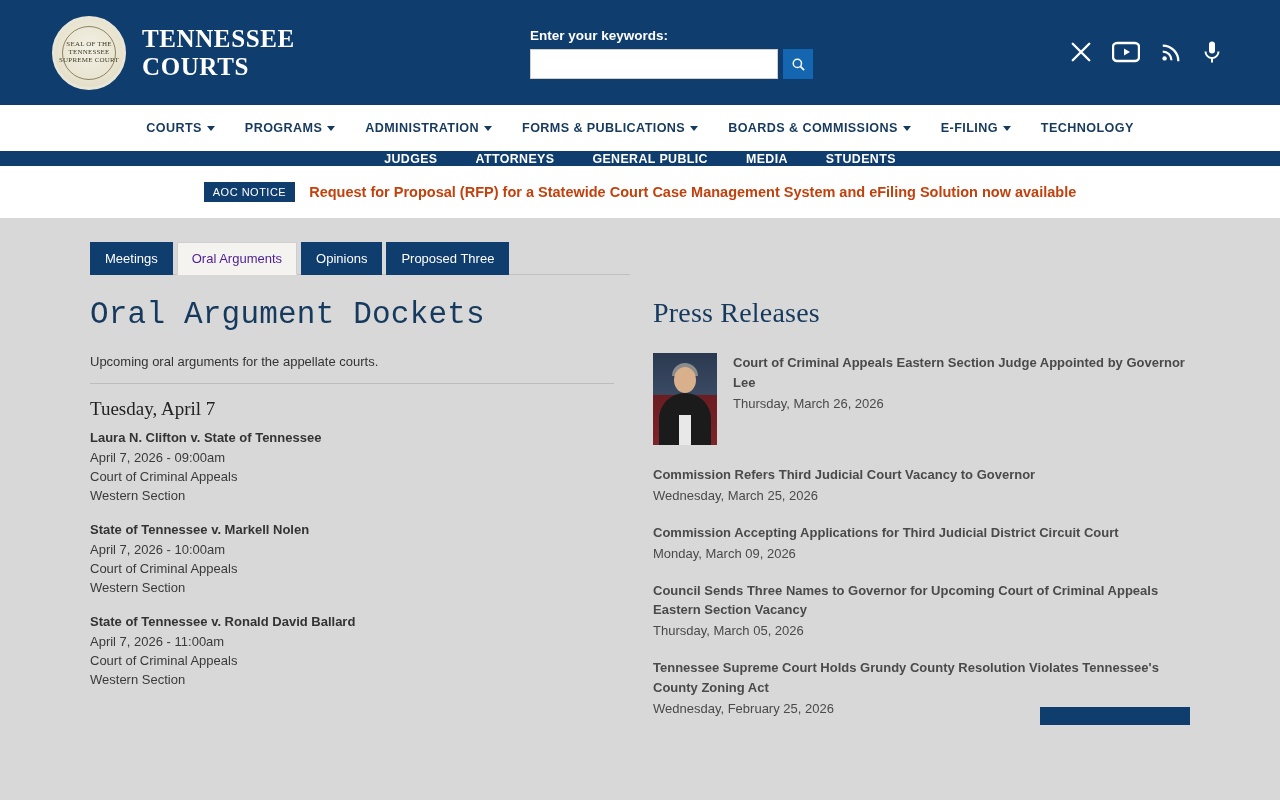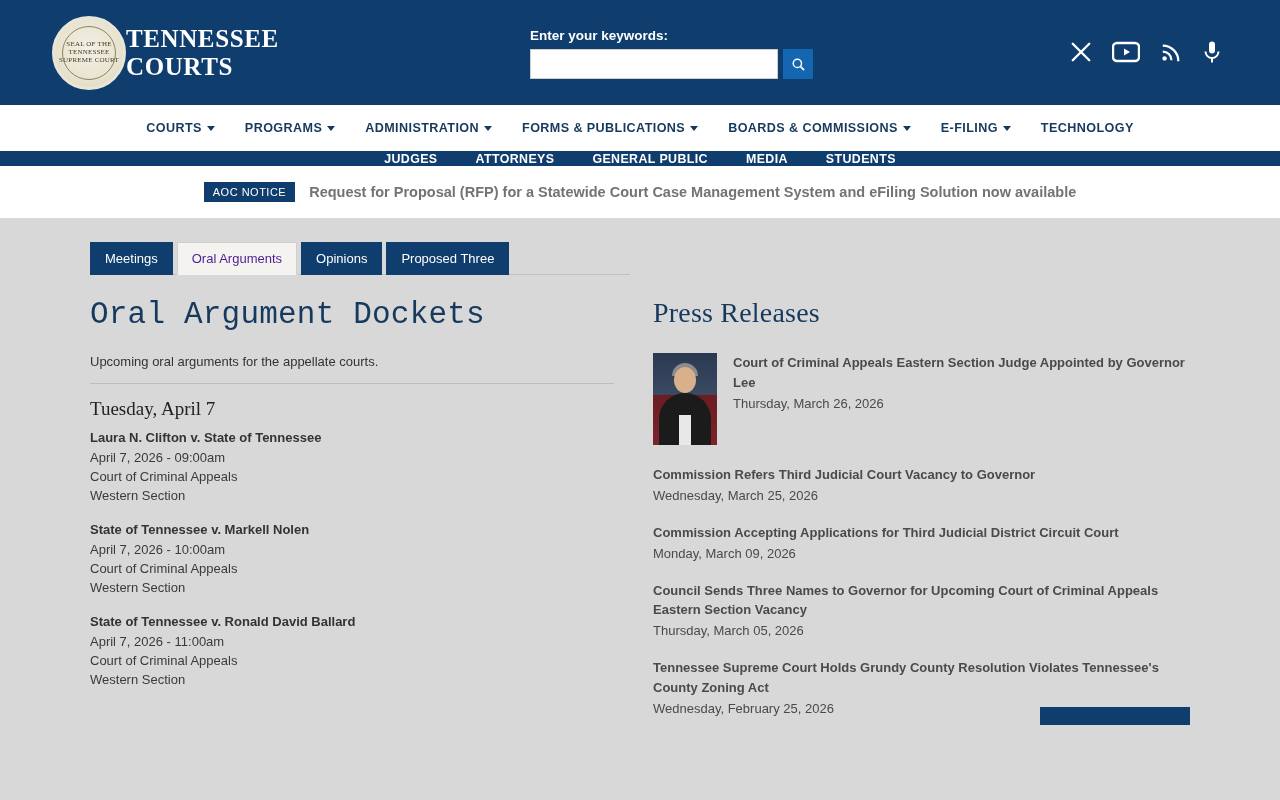--- a/index.html
+++ b/index.html
@@ -14,21 +14,21 @@
 
   
   .header {
     background: #0f3d6e;
     height: 105px;
     position: relative;
   }
   .brand {
     position: absolute;
     left: 52px; top: 16px;
-    display: flex; align-items: center; 
+    display: flex; align-items: center; gap: 16px;
   }
   .seal {
     width: 74px; height: 74px; border-radius: 50%;
     background: radial-gradient(circle at 50% 45%, #f3f1e6 0%, #e8e4d0 60%, #d8d2b6 100%);
     border: 3px solid #e9e6d8;
     position: relative;
     flex: 0 0 auto;
     overflow: hidden;
   }
   .seal:after {
@@ -135,21 +135,21 @@
   }
   .notice-badge {
     background: #0f3d6e;
     color: #fff;
     font-size: 11px;
     font-weight: normal;
     letter-spacing: .5px;
     padding: 4px 9px;
   }
   .notice-link {
-    color: #737373;
+    color: #c2410c;
     font-size: 14.5px;
     font-weight: bold;
     cursor: pointer;
   }
 
   
   .content {
     background: #d8d8d8;
     height: 684px;
     position: relative;

